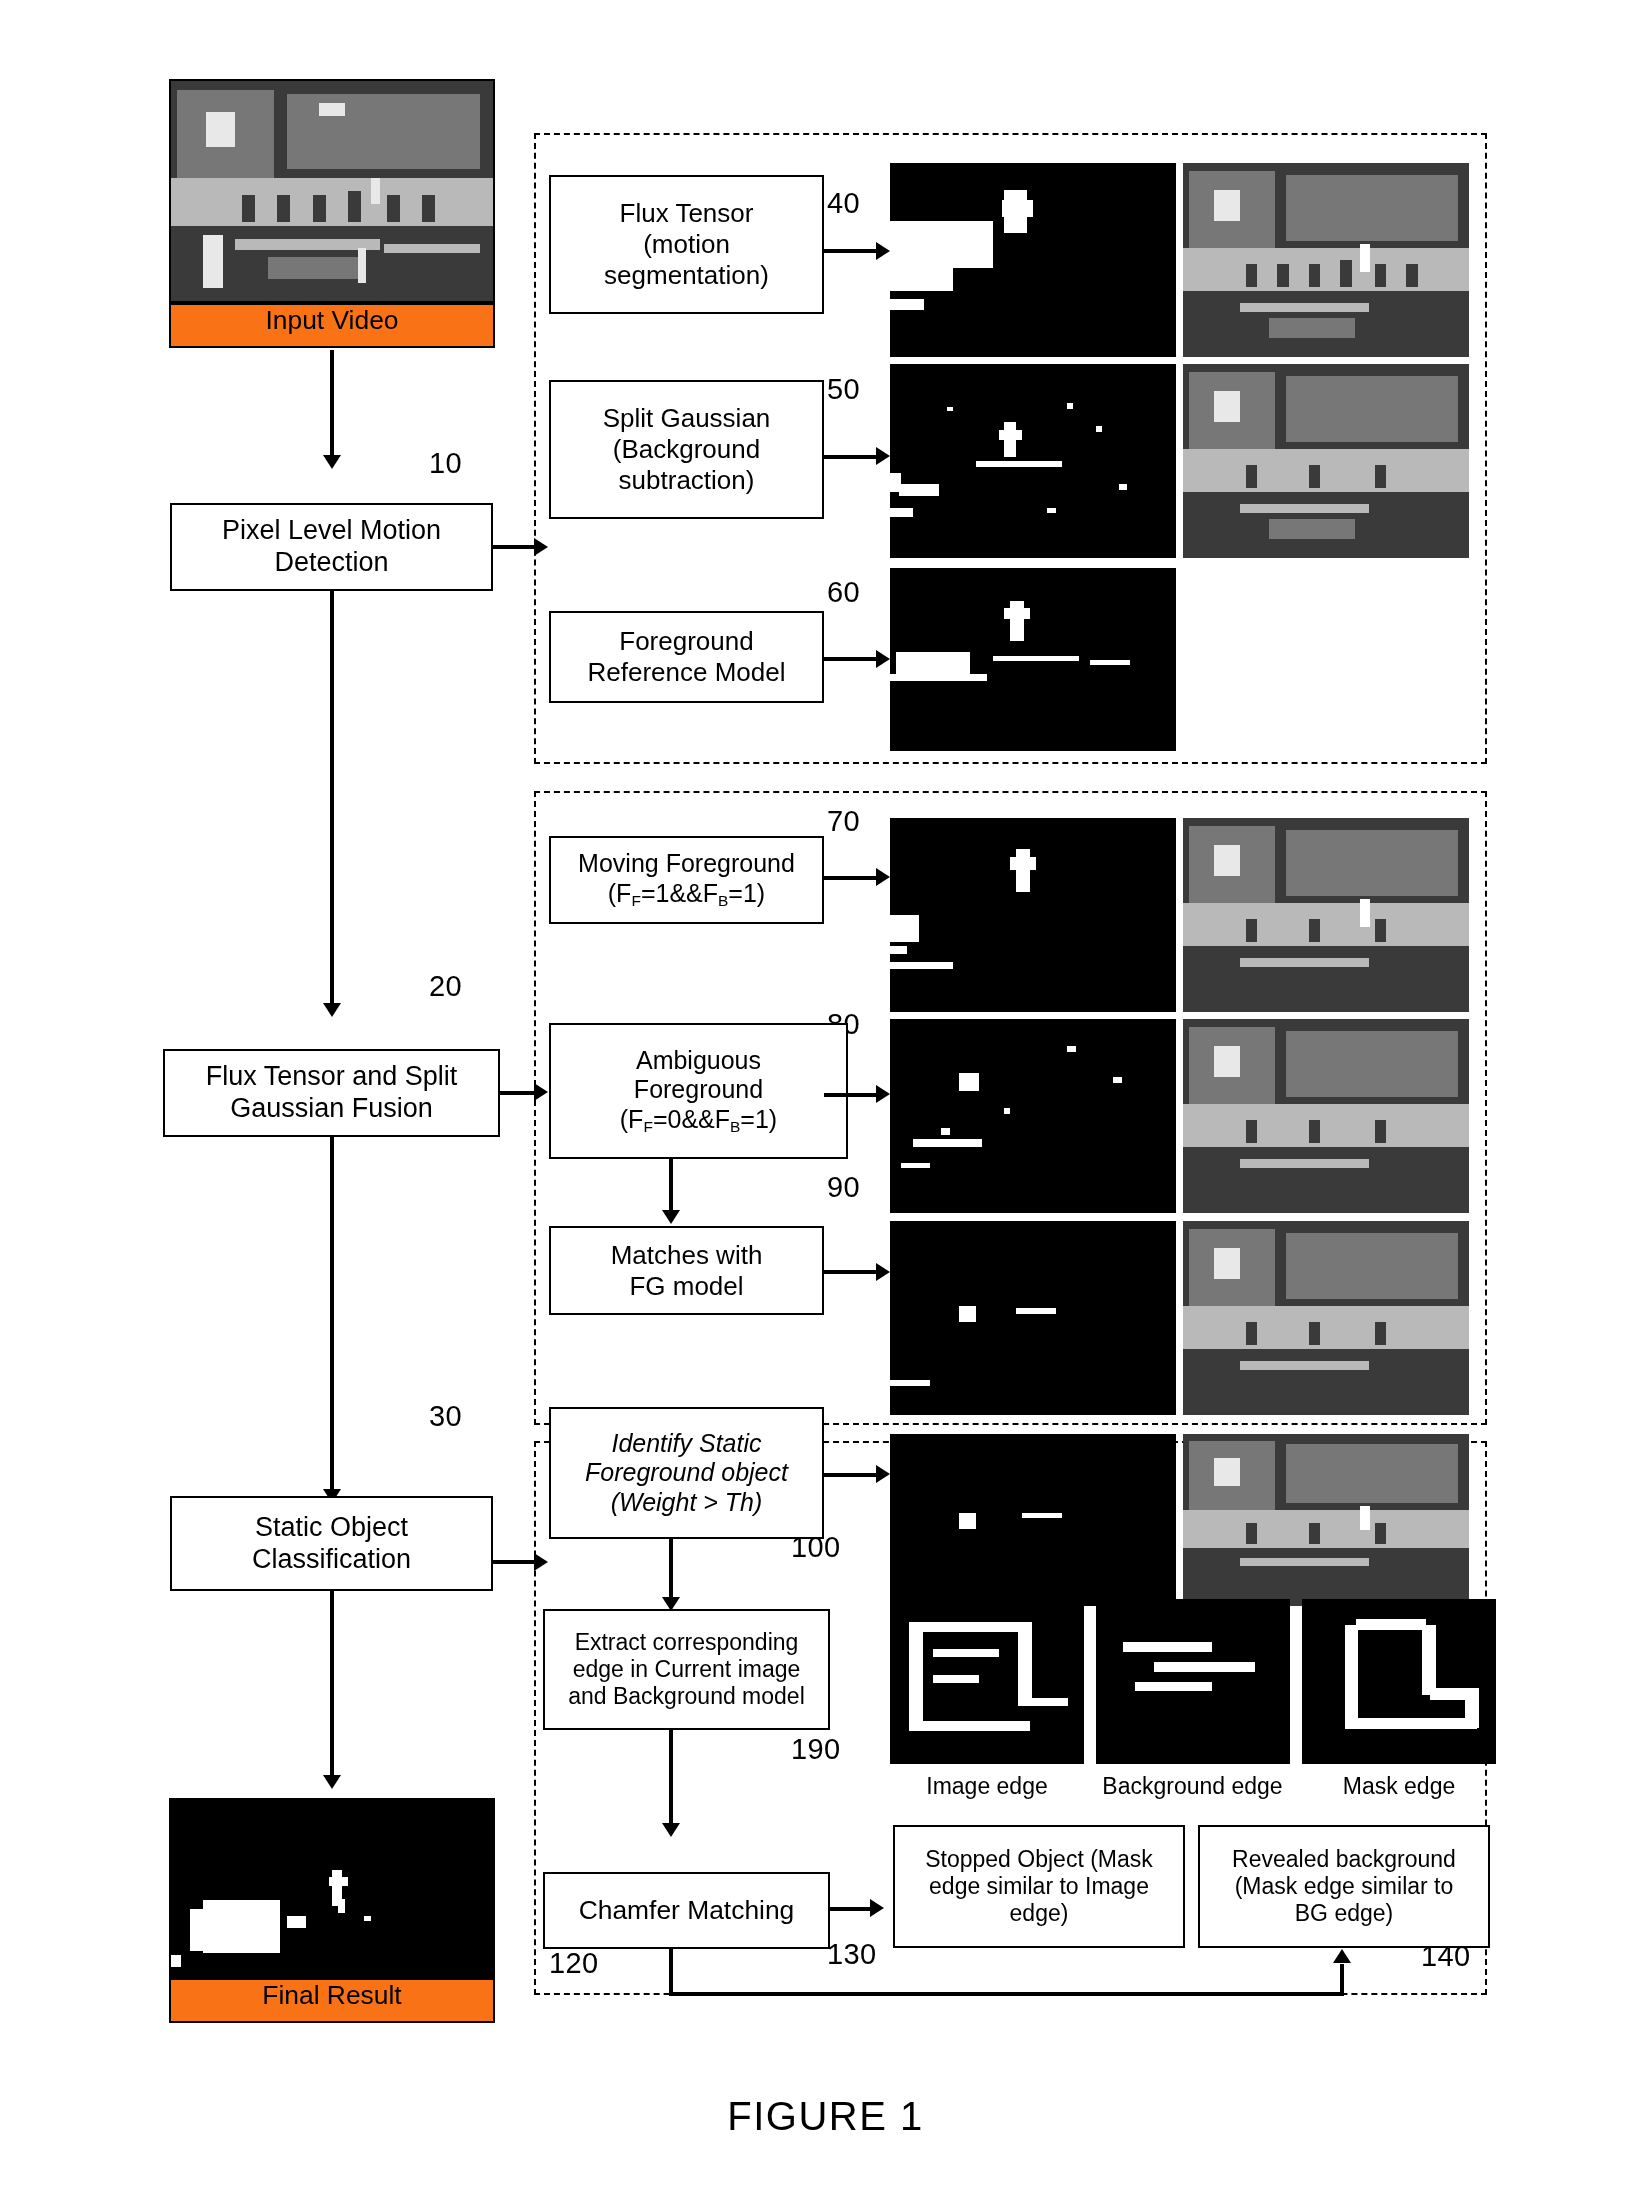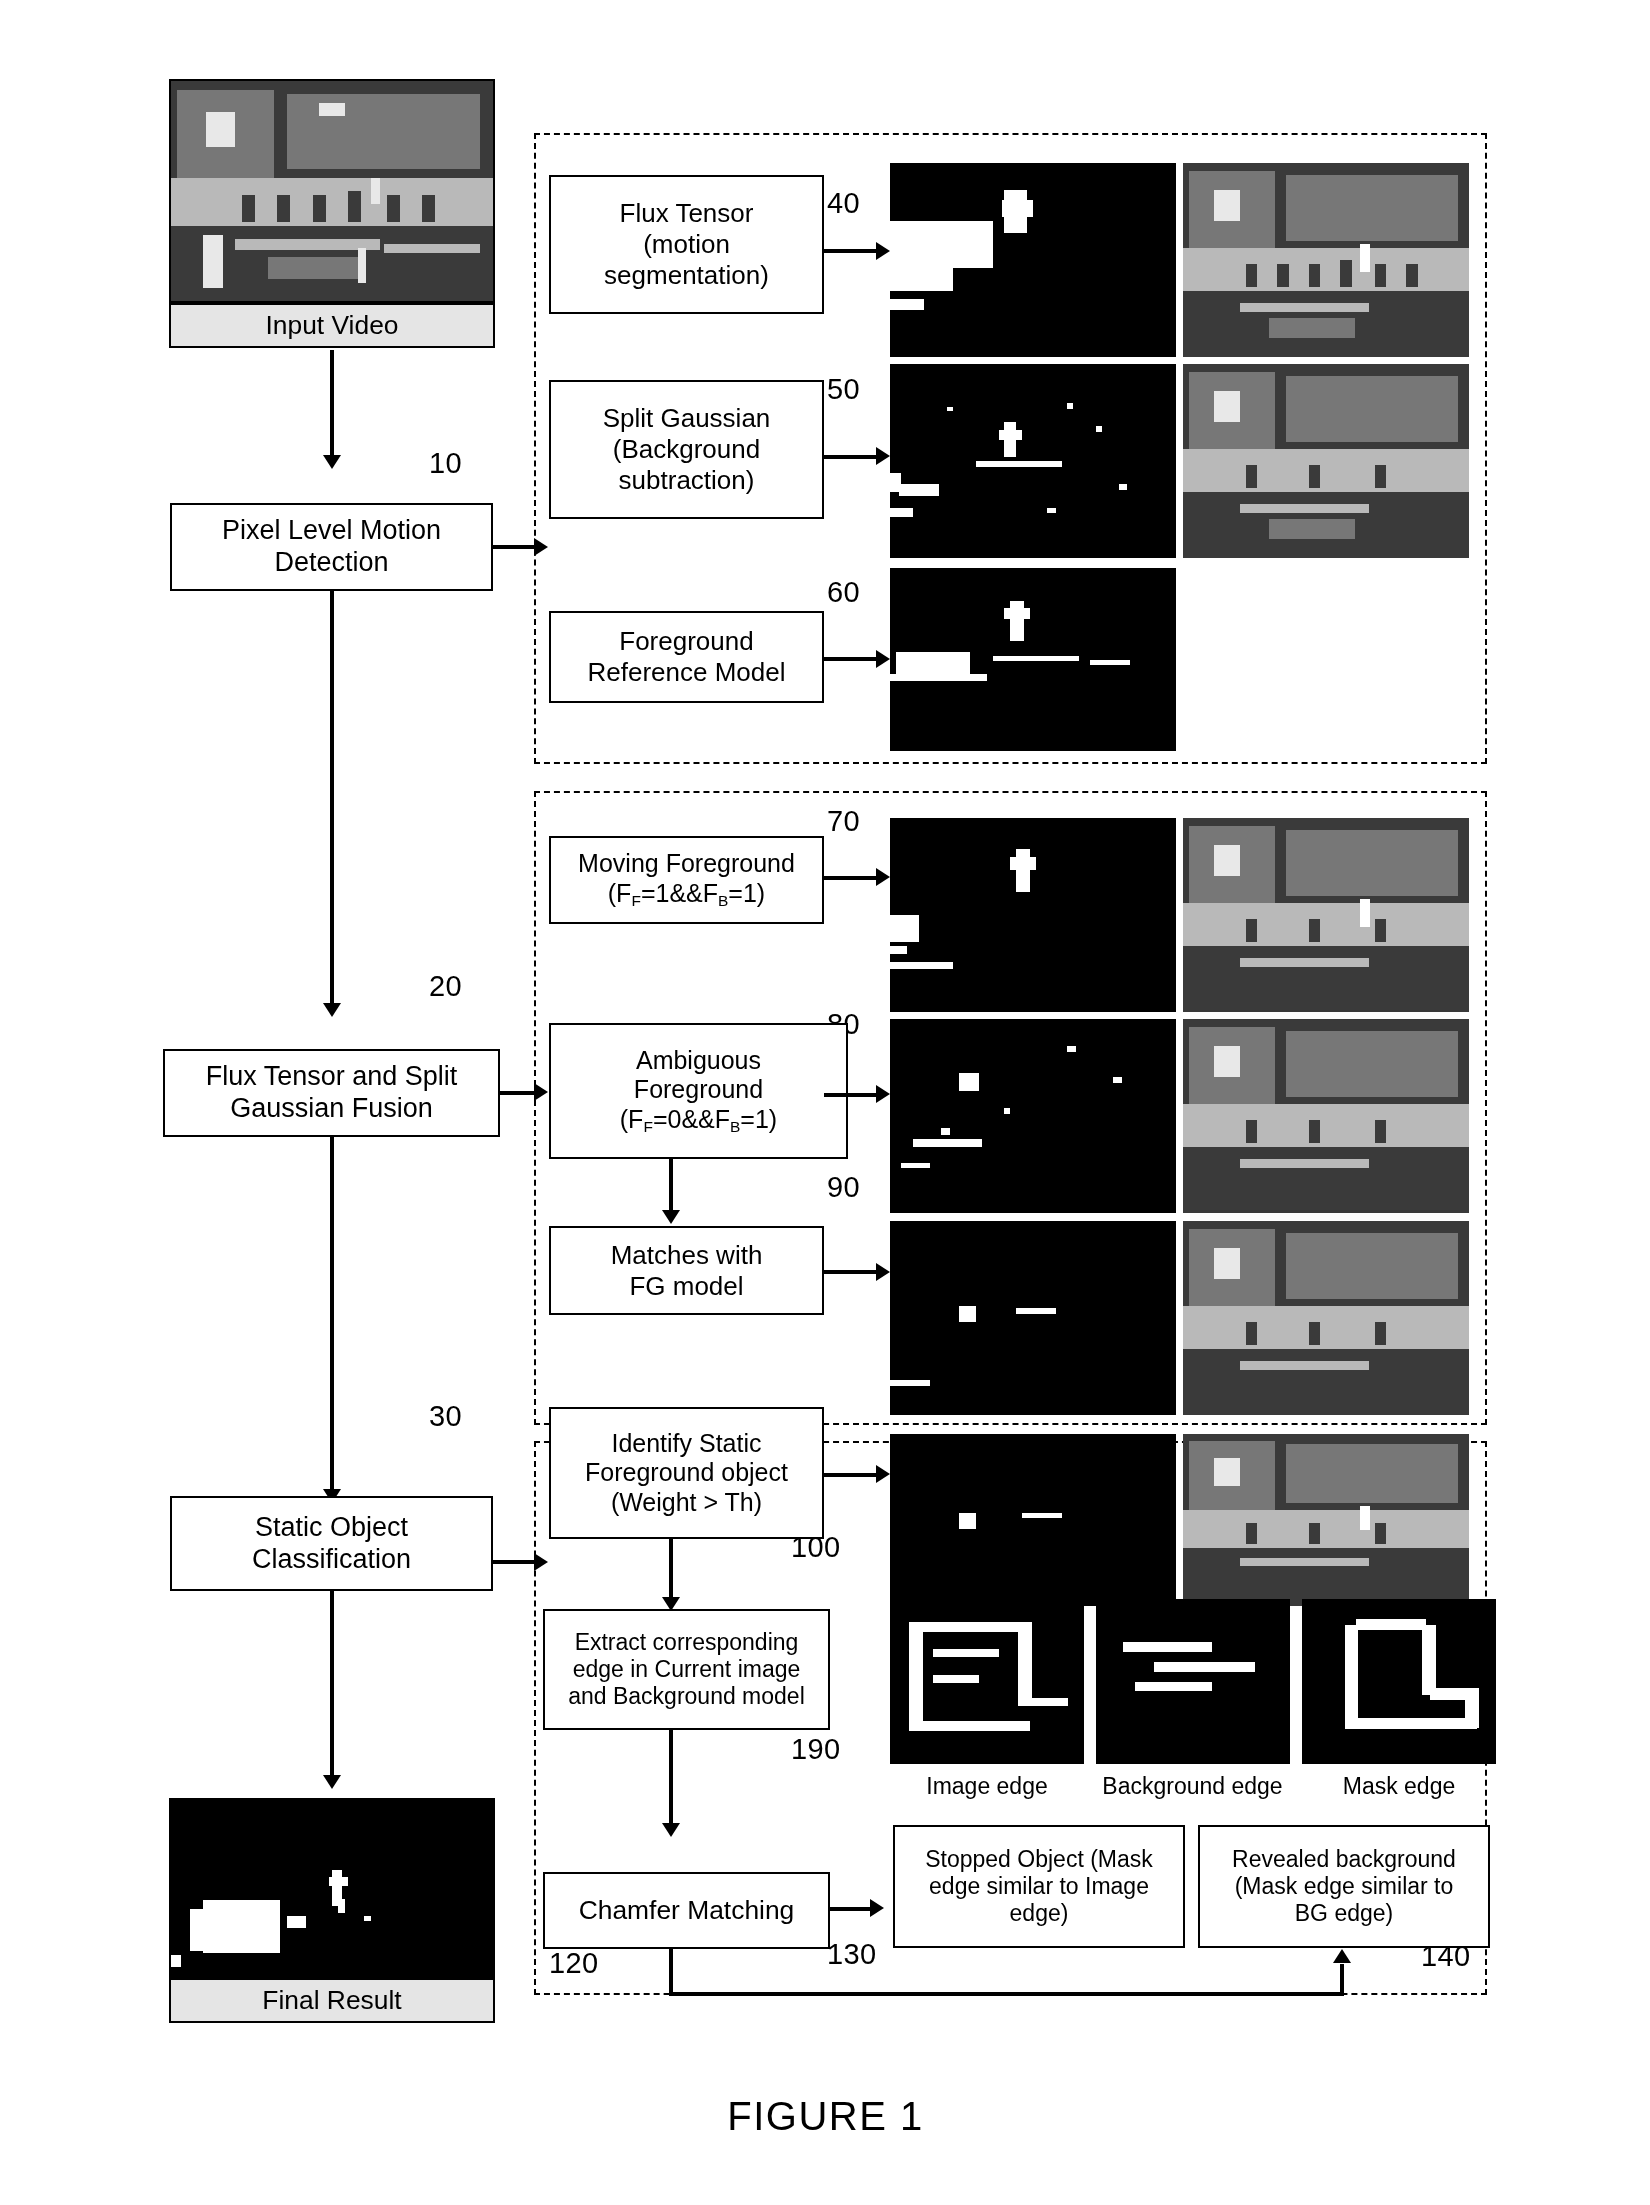--- a/index.html
+++ b/index.html
@@ -36,22 +36,22 @@
     border-left:9.5px solid transparent;border-right:9.5px solid transparent;border-top:14.7px solid #000;}
   .arr-r{position:absolute;width:0;height:0;
     border-top:9.5px solid transparent;border-bottom:9.5px solid transparent;border-left:14.7px solid #000;}
   .arr-u{position:absolute;width:0;height:0;
     border-left:9.5px solid transparent;border-right:9.5px solid transparent;border-bottom:14.7px solid #000;}
 
   
   .thumb{position:absolute;background:#000;overflow:hidden;}
   .frame-wrap{position:absolute;border:2.2px solid #000;background:#fff;box-sizing:border-box;}
   .cap{
-    position:absolute;border:2.2px solid #000;background:#e5e5e5;box-sizing:border-box;
-    display:flex;align-items:center;justify-content:center;font-size:26.4px;
+    position:absolute;border:2.2px solid #000;background:#f97316;box-sizing:border-box;
+    display:flex;justify-content:center;font-size:26.4px;
   }
 
   .edgepanel{position:absolute;background:#000;overflow:hidden;}
   .edgecap{position:absolute;font-size:23px;text-align:center;}
 
   .figcap{
     position:absolute;width:100%;text-align:center;font-size:40px;letter-spacing:1.5px;
   }
 
   
@@ -341,21 +341,21 @@
   <div class="dk" style="left:22%;top:52%;width:4%;height:12%"></div>
   <div class="dk" style="left:44%;top:52%;width:4%;height:12%"></div>
   <div class="dk" style="left:67%;top:52%;width:4%;height:12%"></div>
   <div class="dk" style="left:0;top:66%;width:100%;height:34%"></div>
   <div class="lt" style="left:20%;top:72%;width:45%;height:5%"></div>
 </div>
 
 <div class="module" style="left:534px;top:1441px;width:953px;height:554px;"></div>
 <div class="modlabel" style="left:1445px;top:1456px;">Module 3</div>
 
-<div class="box" style="left:549px;top:1407px;width:275px;height:132px;font-size:25px;">
+<div class="box" style="left:549px;top:1407px;width:275px;height:132px;font-size:25px;font-style:italic;">
   <div>
     <span>Identify Static</span>
     <span>Foreground object</span>
     <span>(Weight &gt; Th)</span>
   </div>
 </div>
 <div class="ref" style="left:791px;top:1533px;">100</div>
 <div class="ln-h" style="left:824px;top:1473px;width:57px;"></div>
 <div class="arr-r" style="left:876px;top:1465px;"></div>
 

